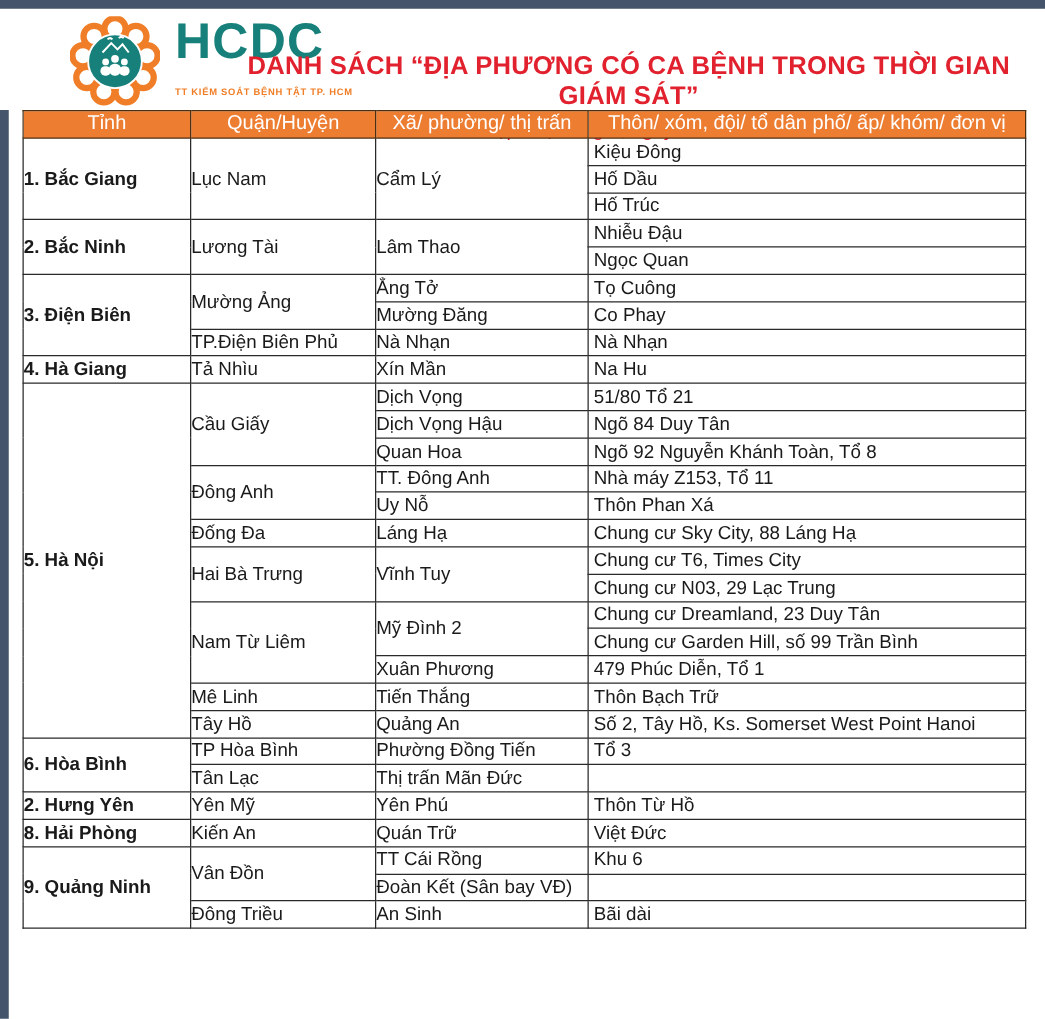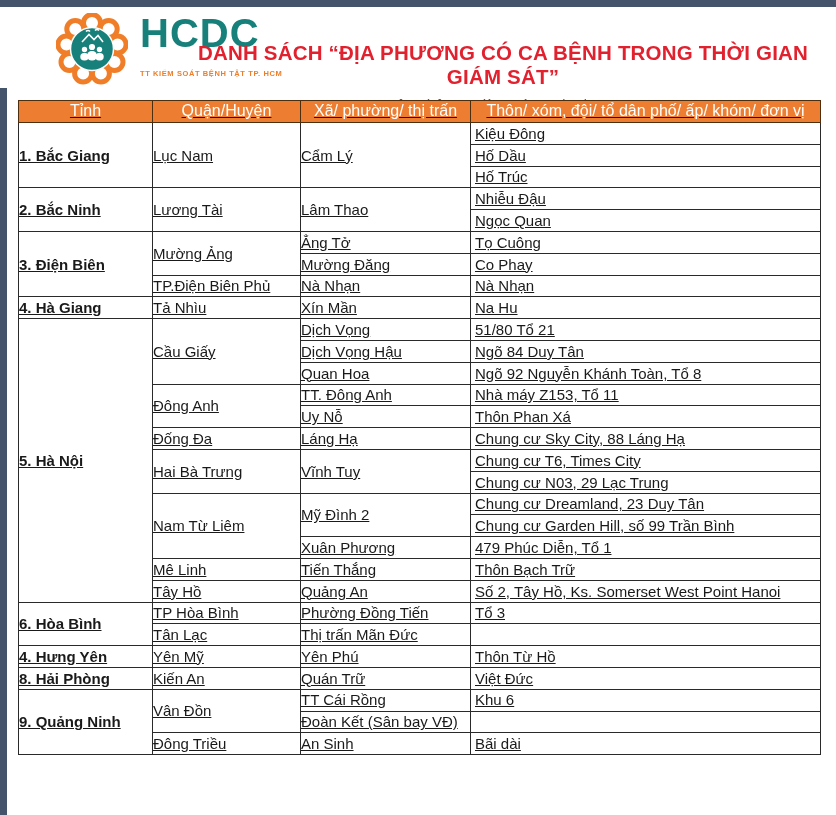--- a/index.html
+++ b/index.html
@@ -27,24 +27,23 @@
   .title-block {
     position: absolute; left: 180px; top: 27px; width: 646px; text-align: center; margin-top: 14px;
   }
   .page-title {
     color: #E2212F; font-weight: 700; font-size: 20.5px; line-height: 24px; letter-spacing: .2px;
   }
   .page-subtitle {
     color: #E2212F; font-size: 15.5px; margin-top: 7px;
   }
   table.provinces {
-    position: absolute; left: 18px; top: 100px;
+    position: absolute; left: 18px; top: 88px;
     width: 802px; border-collapse: collapse; table-layout: fixed;
     font-size: 15px;
-    text-decoration: underline;
   }
   table.provinces th, table.provinces td {
     border: 1px solid #2a2a2a; vertical-align: middle;
     height: 21.8px; line-height: 1.15; overflow: hidden; white-space: nowrap;
   }
   table.provinces th {
     background: #ED7D31; color: #ffffff; font-weight: 400; font-size: 16px;
     text-align: center; height: 22px; border-color: #4d2f10;
   }
   td.c0 { text-align: left; font-weight: 700; }
@@ -219,21 +218,21 @@
         <td class="c1">TP Hòa Bình</td>
         <td class="c2">Phường Đồng Tiến</td>
         <td class="c3">Tổ 3</td>
       </tr>
       <tr>
         <td class="c1">Tân Lạc</td>
         <td class="c2">Thị trấn Mãn Đức</td>
         <td class="c3"></td>
       </tr>
       <tr>
-        <td class="c0">4. Hưng Yên</td>
+        <td class="c0">2. Hưng Yên</td>
         <td class="c1">Yên Mỹ</td>
         <td class="c2">Yên Phú</td>
         <td class="c3">Thôn Từ Hồ</td>
       </tr>
       <tr>
         <td class="c0">8. Hải Phòng</td>
         <td class="c1">Kiến An</td>
         <td class="c2">Quán Trữ</td>
         <td class="c3">Việt Đức</td>
       </tr>

